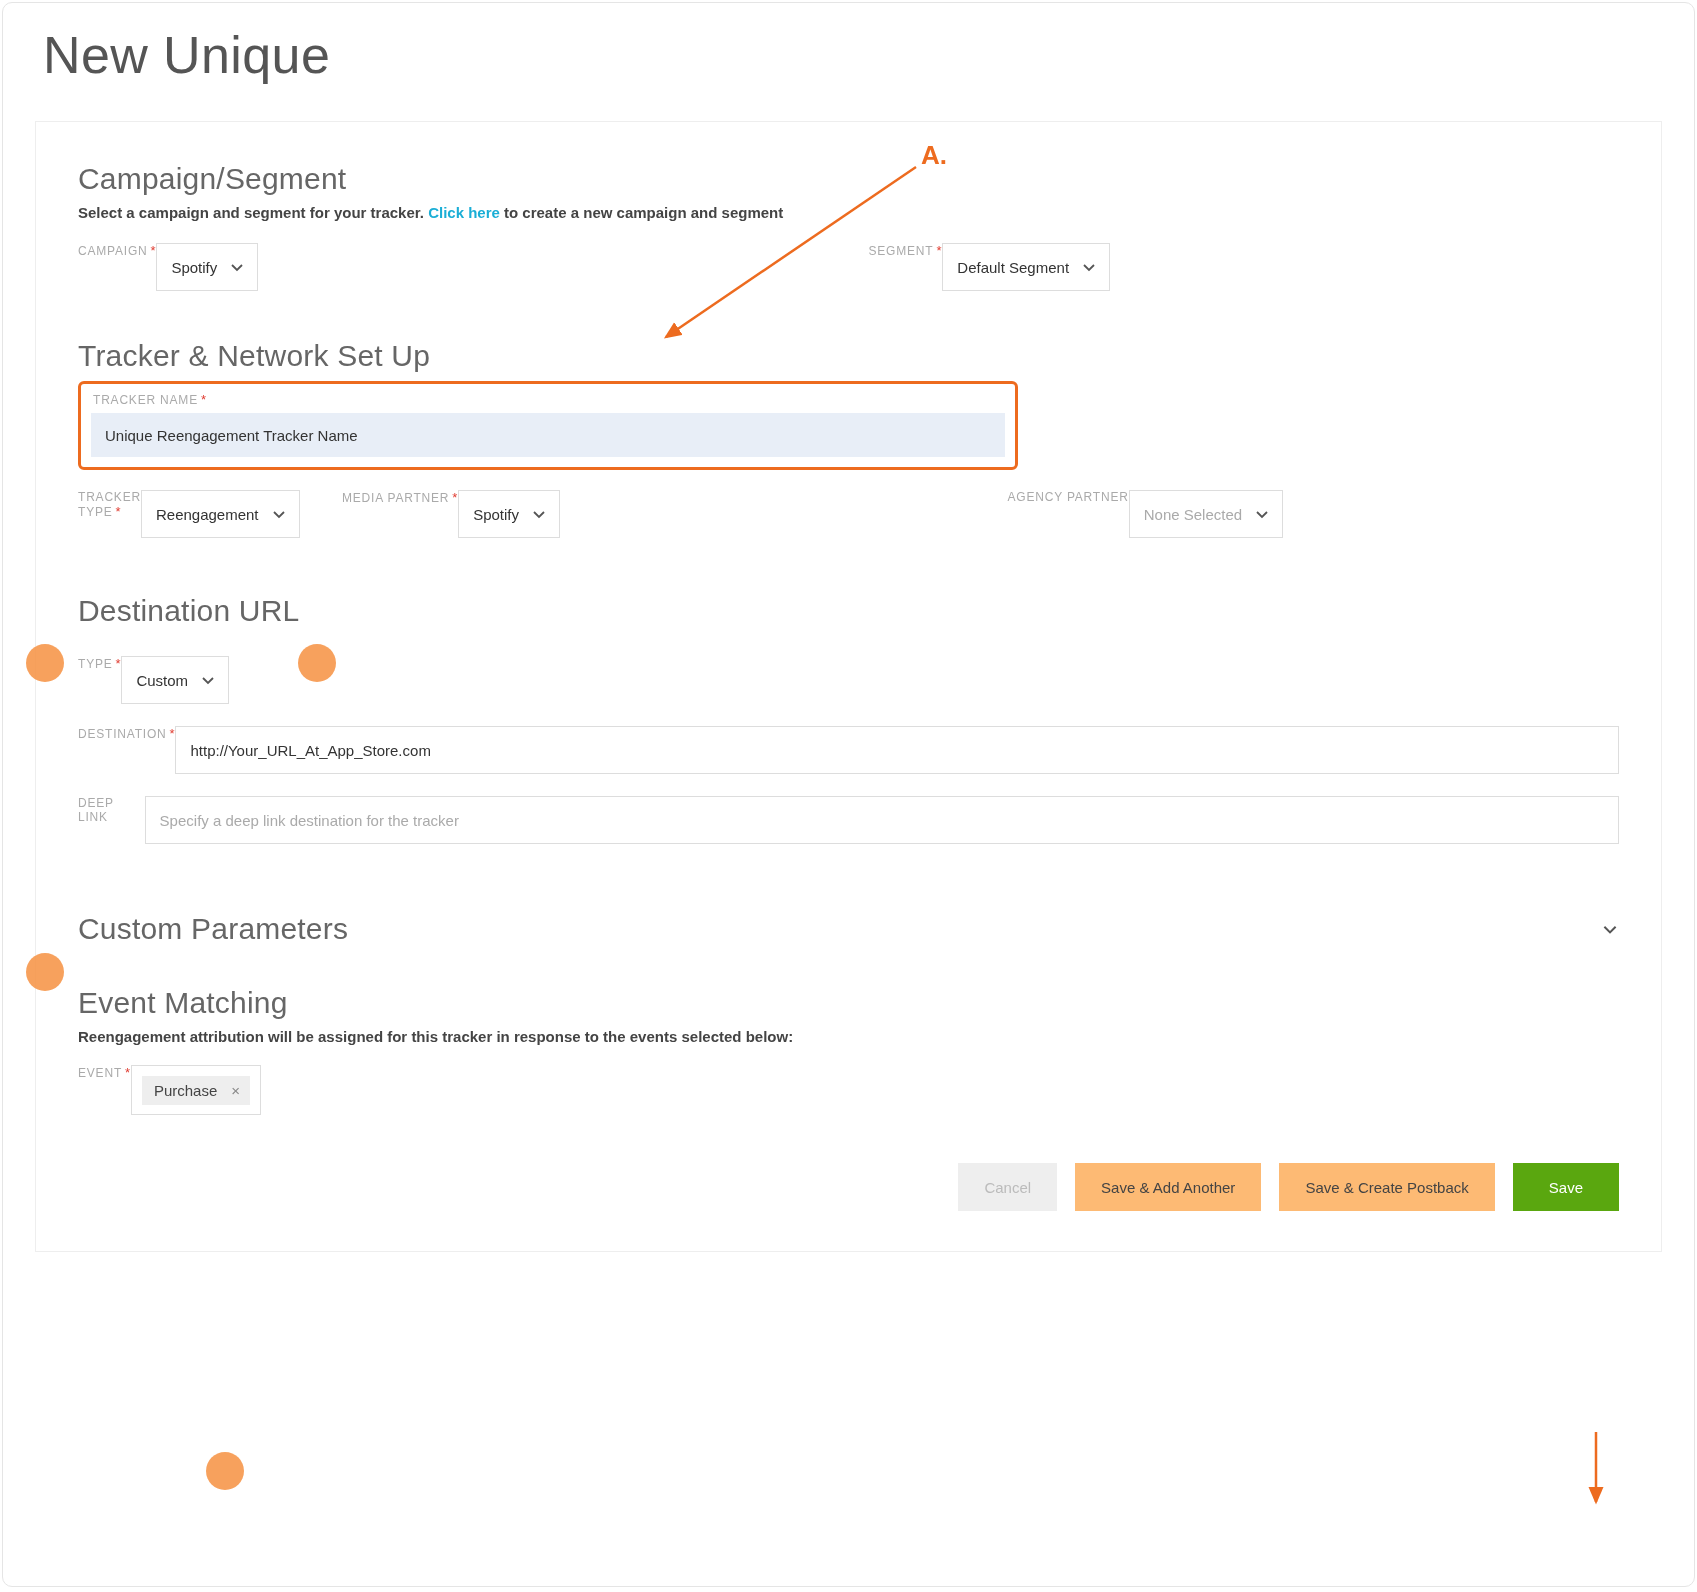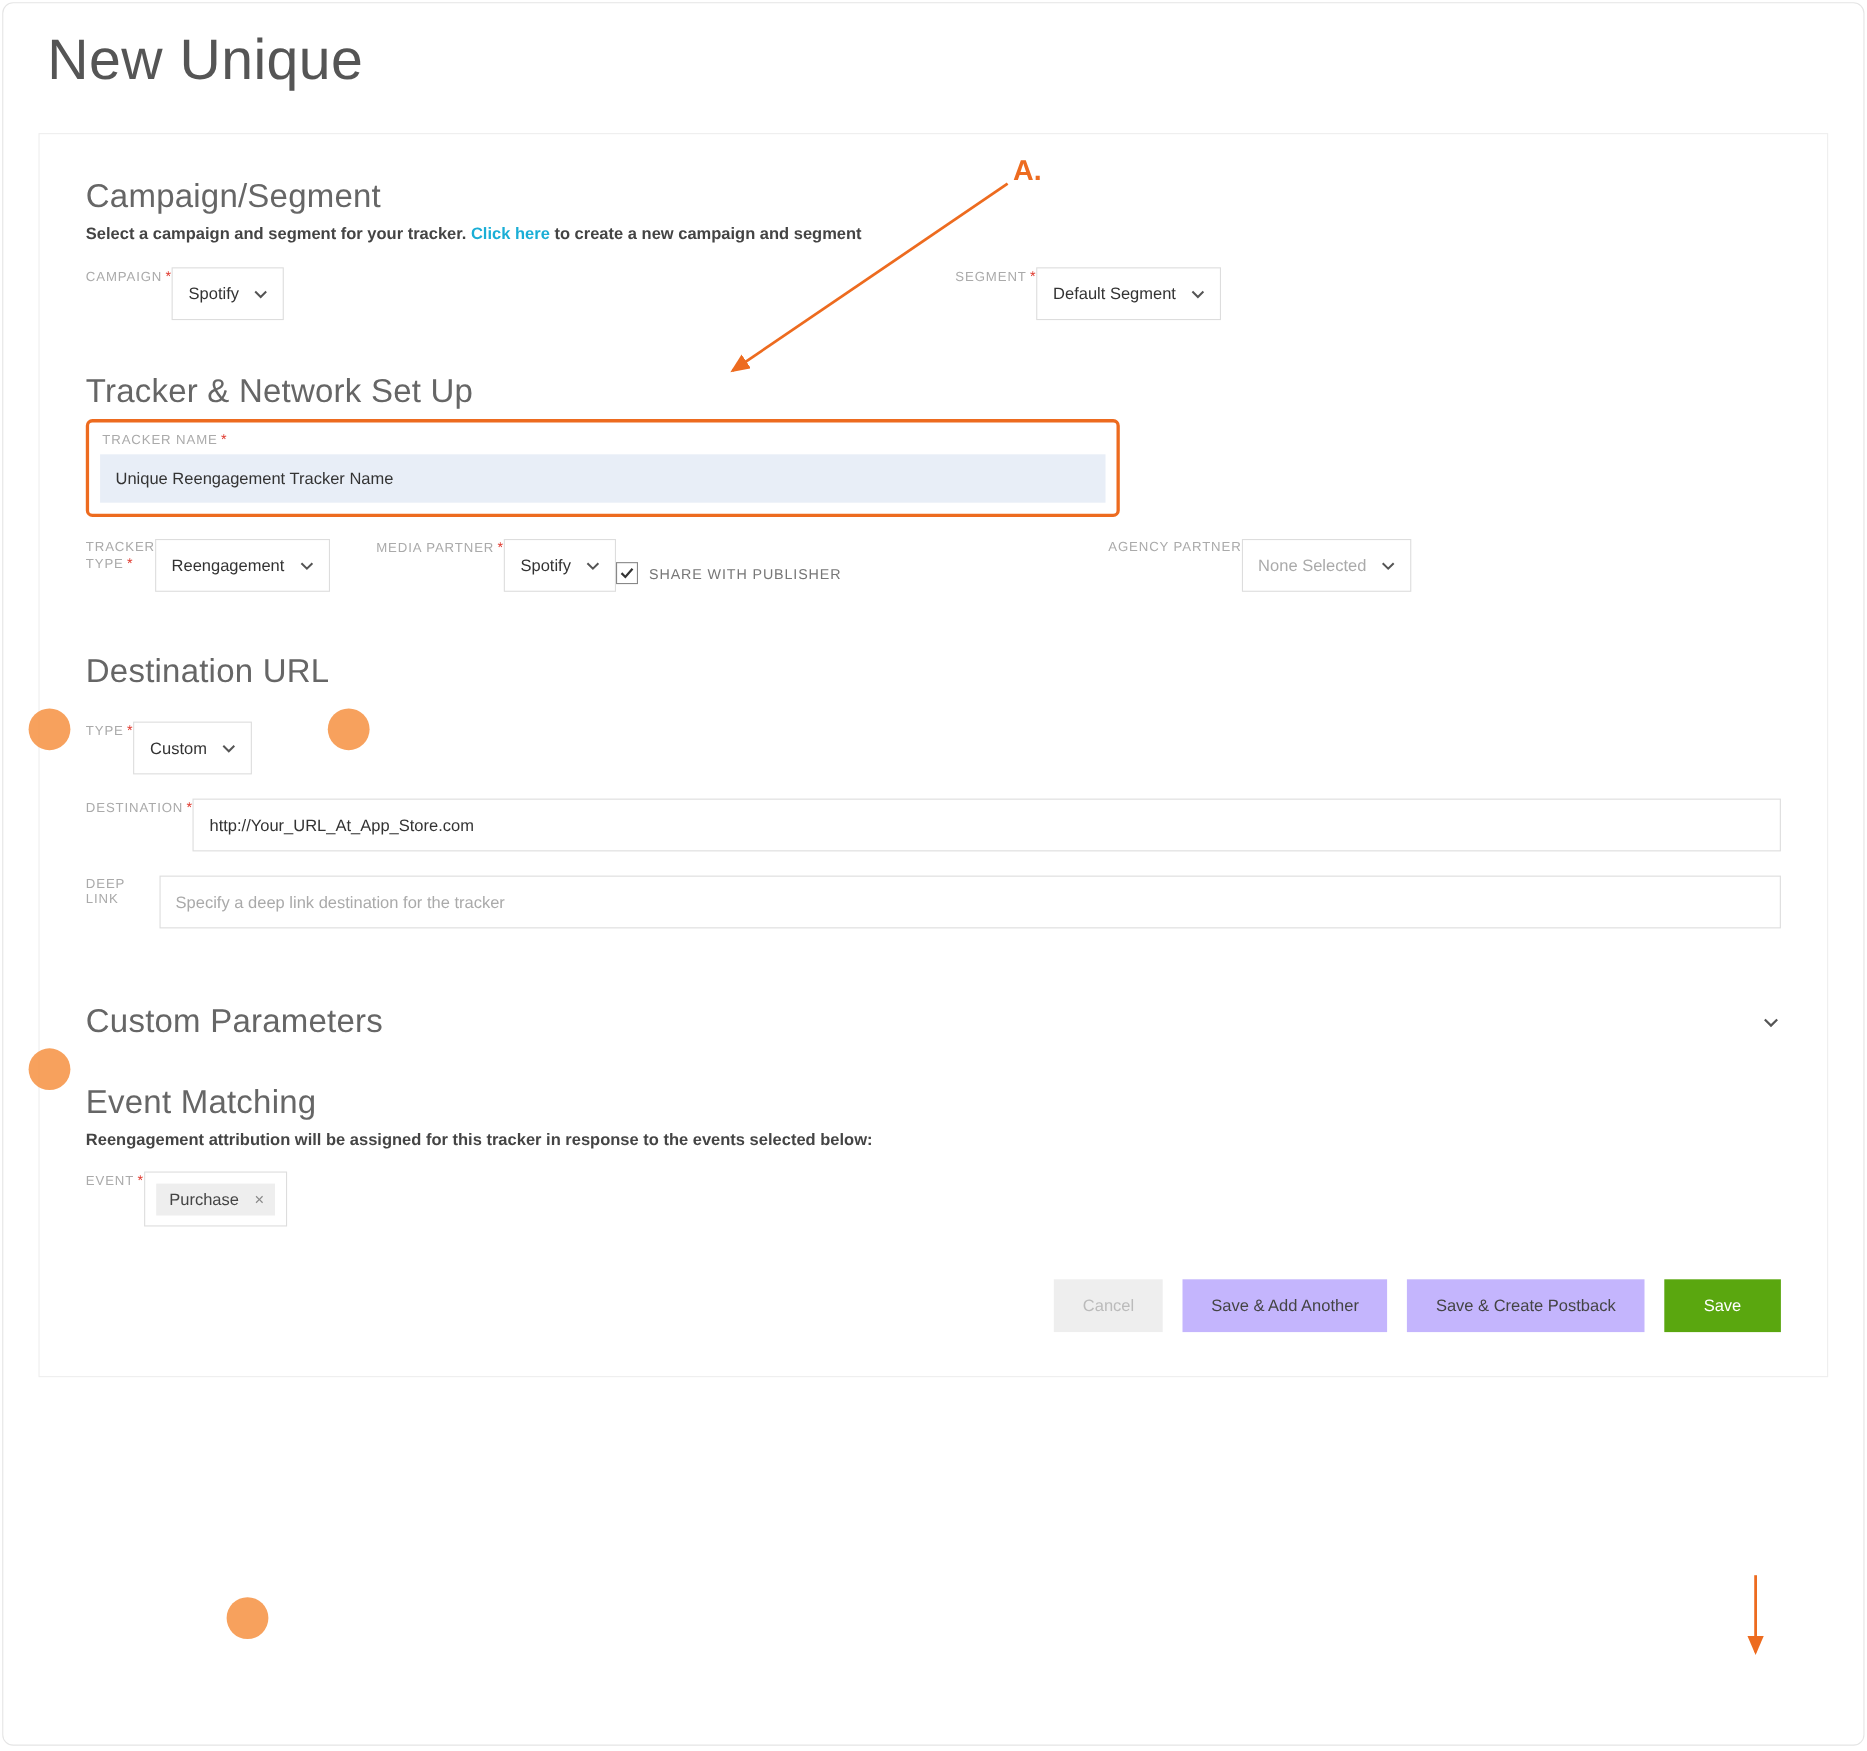--- a/index.html
+++ b/index.html
@@ -199,21 +199,21 @@
       border: none;
       font-size: 15px;
       cursor: pointer;
       font-family: inherit;
     }
     .btn-muted {
       background: #eee;
       color: #bbb;
     }
     .btn-default {
-      background: #c4b5fd;
+      background: #fdba74;
       color: #444;
     }
     .btn-primary {
       background: #5aa70f;
       color: #fff;
       padding: 0 36px;
     }
     
     .annotation-layer {
       position: absolute;
@@ -334,28 +334,20 @@
       <div class="field w-636">
         <div class="field-label"><span>MEDIA PARTNER</span><span class="req">*</span></div>
         <div class="select-box">
           <span>Spotify</span>
           <span class="chevron">
             <svg width="16" height="16" viewBox="0 0 16 16">
                 <path d="M3 6 L8 11 L13 6" fill="none" stroke="#555" stroke-width="1.8"></path>
               </svg>
           </span>
         </div>
-        <div class="checkbox-row">
-          <div class="checkbox">
-            <svg width="14" height="14" viewBox="0 0 14 14">
-                <path d="M2 7 L5.5 10.5 L12 3" fill="none" stroke="#333" stroke-width="2"></path>
-              </svg>
-          </div>
-          <span class="checkbox-label">SHARE WITH PUBLISHER</span>
-        </div>
       </div>
       <div class="field w-636">
         <div class="field-label"><span>AGENCY PARTNER</span></div>
         <div class="select-box placeholder">
           <span>None Selected</span>
           <span class="chevron">
             <svg width="16" height="16" viewBox="0 0 16 16">
                 <path d="M3 6 L8 11 L13 6" fill="none" stroke="#555" stroke-width="1.8"></path>
               </svg>
           </span>

